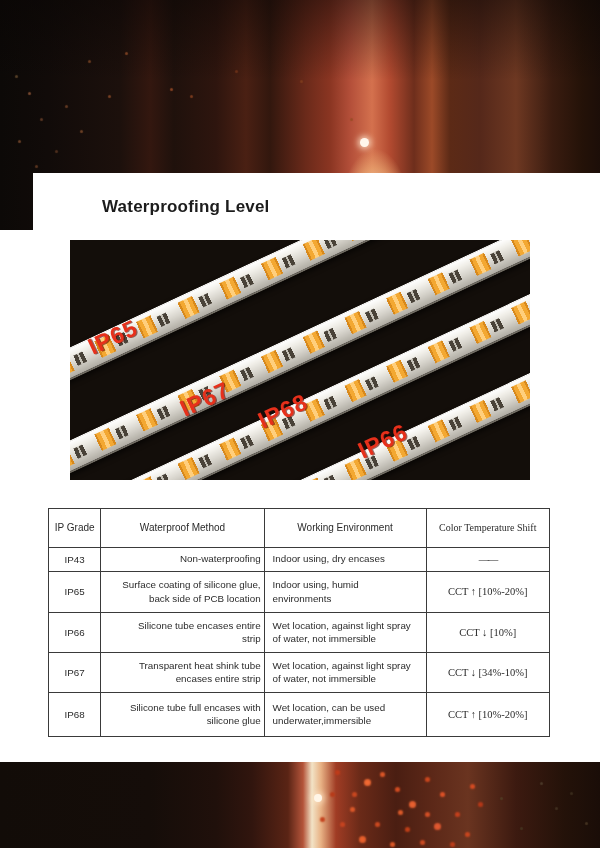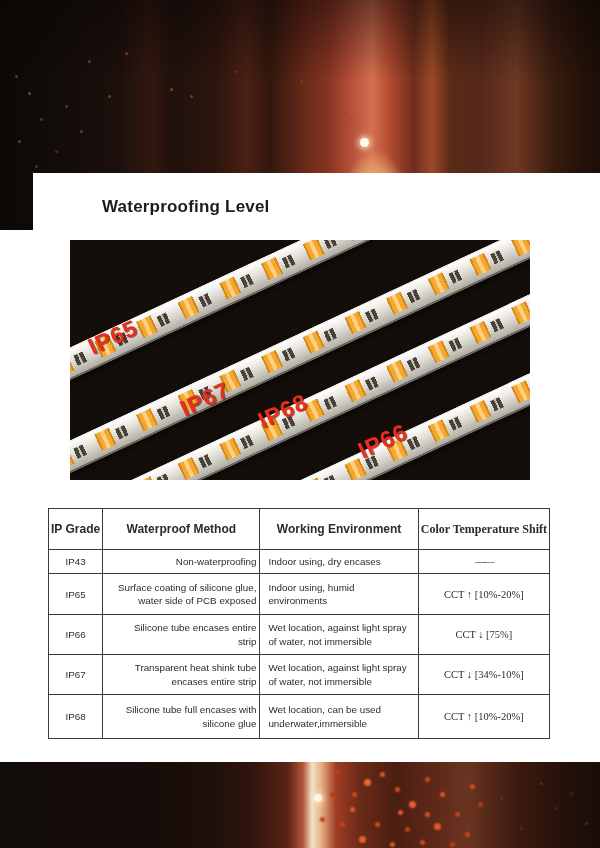--- a/index.html
+++ b/index.html
@@ -68,21 +68,21 @@
   .s1{top:119px;} .s2{top:212px;} .s3{top:280px;} .s4{top:359px;}
   .iplabel{position:absolute;transform:rotate(-25deg);transform-origin:0 0;
     font-weight:bold;font-size:23px;color:#e7301b;letter-spacing:1px;
     text-shadow:1px 1px 0 rgba(90,10,4,.6);}
   .l1{left:14px;top:96px;} .l2{left:106px;top:158px;} .l3{left:184px;top:170px;} .l4{left:284px;top:200px;}
 
   
   .wp-table{position:absolute;left:48px;top:508px;width:502px;border-collapse:collapse;
     font-size:9.8px;color:#2b2b2b;}
   .wp-table th,.wp-table td{border:1px solid #3a3a3a;vertical-align:middle;}
-  .wp-table th{font-size:12px;font-weight:bold;text-align:center;white-space:nowrap;padding:12px 2px;}
+  .wp-table th{font-size:10px;font-weight:normal;text-align:center;white-space:nowrap;padding:12px 2px;}
   .wp-table thead tr{height:26px;}
   .wp-table tbody tr:nth-child(1){height:24px;margin-top:20px;}
   .wp-table tbody tr:nth-child(2){height:41px;}
   .wp-table tbody tr:nth-child(3){height:40px;}
   .wp-table tbody tr:nth-child(4){height:40px;}
   .wp-table tbody tr:nth-child(5){height:44px;}
   .cell-grade{text-align:center;width:49px;}
   .cell-method{width:167px;text-align:right;padding:2px 3px 2px 8px;line-height:1.35;white-space:pre-line;}
   .cell-env{width:161px;text-align:left;padding:2px 3px 2px 8px;line-height:1.35;white-space:pre-line;}
   .cell-cct{width:123px;text-align:center;font-family:"Liberation Serif",serif;font-size:10.5px;}
@@ -149,32 +149,32 @@
     <tbody>
       <tr>
         <td class="cell-grade">IP43</td>
         <td class="cell-method">Non-waterproofing</td>
         <td class="cell-env">Indoor using, dry encases</td>
         <td class="cell-cct dash">——</td>
       </tr>
       <tr>
         <td class="cell-grade">IP65</td>
         <td class="cell-method">Surface coating of silicone glue,
-water side of PCB exposed</td>
+back side of PCB location</td>
         <td class="cell-env">Indoor using, humid
 environments</td>
         <td class="cell-cct">CCT ↑  [10%-20%]</td>
       </tr>
       <tr>
         <td class="cell-grade">IP66</td>
         <td class="cell-method">Silicone tube encases entire
 strip</td>
         <td class="cell-env">Wet location, against light spray
 of water, not immersible</td>
-        <td class="cell-cct">CCT ↓  [75%]</td>
+        <td class="cell-cct">CCT ↓  [10%]</td>
       </tr>
       <tr>
         <td class="cell-grade">IP67</td>
         <td class="cell-method">Transparent heat shink tube
 encases entire strip</td>
         <td class="cell-env">Wet location, against light spray
 of water, not immersible</td>
         <td class="cell-cct">CCT ↓  [34%-10%]</td>
       </tr>
       <tr>

